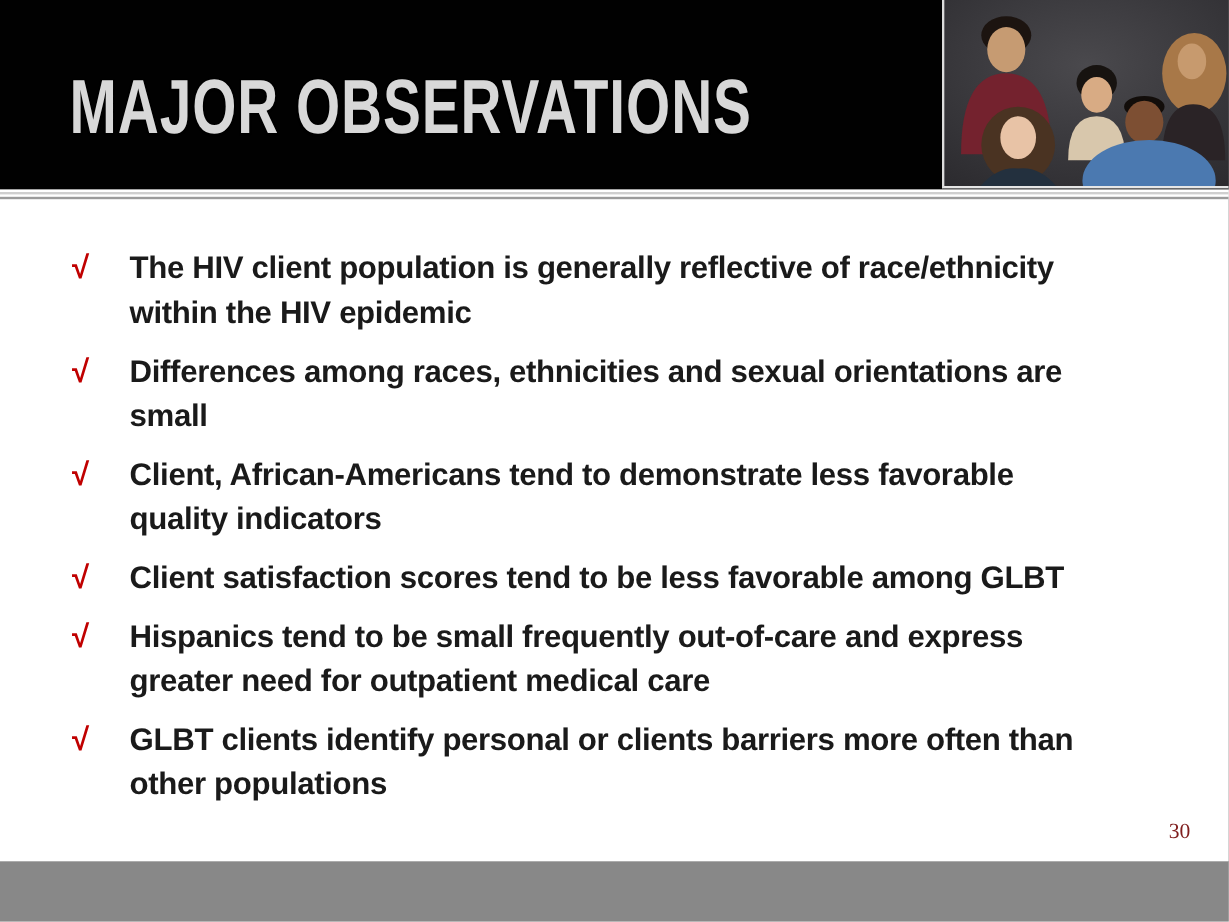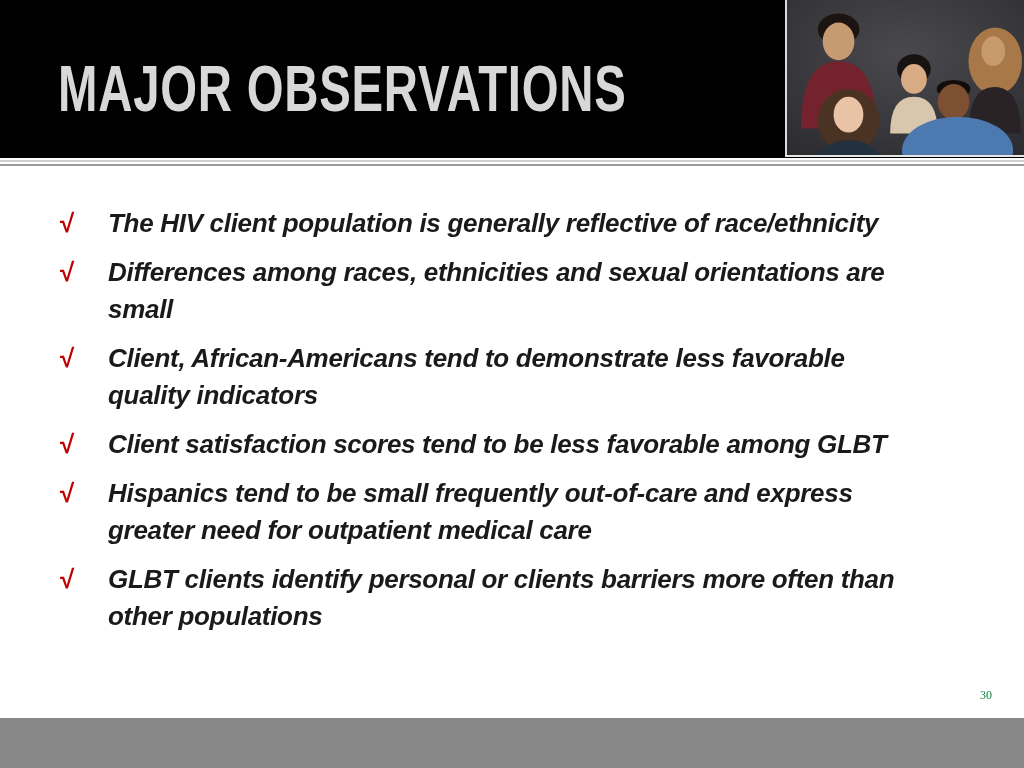--- a/index.html
+++ b/index.html
@@ -39,26 +39,26 @@
   .content li {
     position:relative; padding-left:50px; margin-bottom:12px;
     font-size:26px; line-height:37px; font-weight:bold;
     color:#1a1a1a; letter-spacing:-0.3px;
   }
   .mark {
     position:absolute; left:2px; top:0;
     color:#c00000; font-size:26px; line-height:37px; font-weight:bold;
     letter-spacing:0;
   }
-  .line { display:block; white-space:nowrap;font-style:italic; }
+  .line { display:block; white-space:nowrap; }
   
   .page-number {
     position:absolute; right:32px; bottom:15px;
     font-family:"Liberation Serif", serif;
-    font-size:12px; color:#15803d;
+    font-size:18px; color:#7f1d1d;
   }
 </style>
 </head>
 <body>
 
 <div class="slide">
 
   <div class="header">
     <div class="title">MAJOR OBSERVATIONS</div>
   </div>
@@ -107,20 +107,21 @@
 
   <div class="sep">
     <div class="sep-a"></div>
     <div class="sep-b"></div>
   </div>
 
   <ul class="content">
     <li>
       <span class="mark">√</span>
       <span class="line">The HIV client population is generally reflective of race/ethnicity</span>
+      <span class="line">within the HIV epidemic</span>
     </li>
     <li>
       <span class="mark">√</span>
       <span class="line">Differences among races, ethnicities and sexual orientations are</span>
       <span class="line">small</span>
     </li>
     <li>
       <span class="mark">√</span>
       <span class="line">Client, African-Americans tend to demonstrate less favorable</span>
       <span class="line">quality indicators</span>

